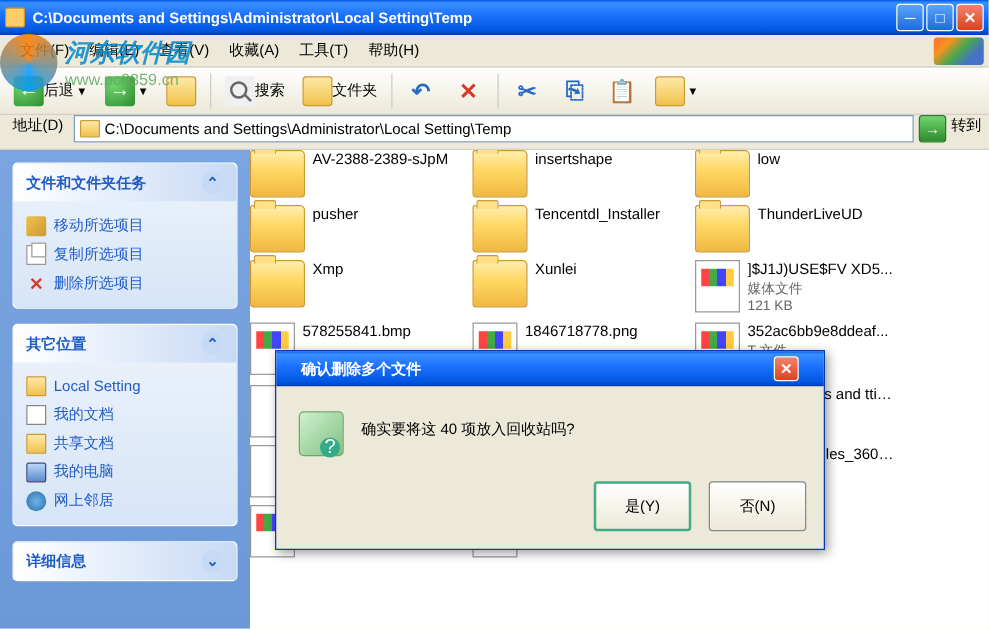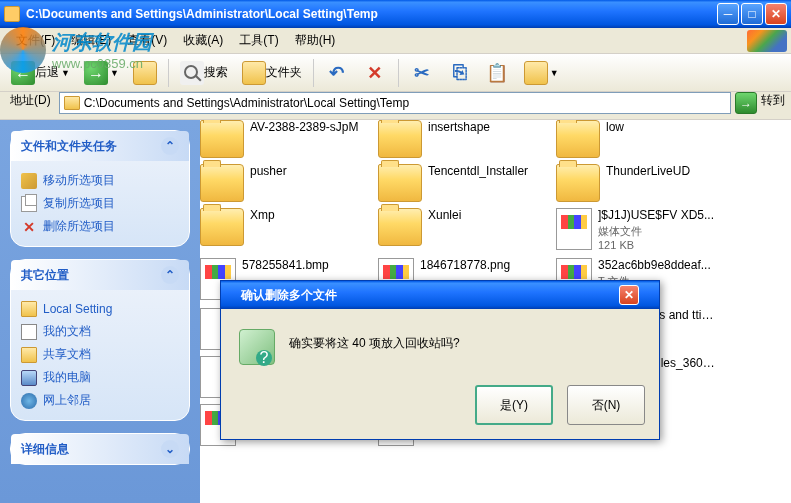--- a/index.html
+++ b/index.html
@@ -24,21 +24,21 @@
 .ticon.folder{background:linear-gradient(to bottom,#ffe9a8,#f0c24b);border:1px solid #cc9933}
 .ticon.blue{color:#2a6ac0;font-size:18px;font-weight:bold}
 .ticon.red{color:#d43a2a;font-size:18px;font-weight:bold}
 .addressbar{height:28px;background:#ece9d8;border-bottom:1px solid #d4d0c8;display:flex;padding:0 6px;gap:4px}
 .addrlabel{padding:0 4px}
 .addrinput{flex:1;height:22px;border:1px solid #7f9db9;background:#fff;display:flex;align-items:center;padding:0 4px}
 .addrinput .ficon{width:16px;height:14px;background:linear-gradient(to bottom,#ffe9a8,#f0c24b);border:1px solid #cc9933;margin-right:4px;border-radius:1px}
 .gobtn{width:22px;height:22px;background:linear-gradient(to bottom,#6ed66e,#2e8b2e);border:1px solid #2a7a2a;border-radius:3px;color:#fff;display:flex;align-items:center;justify-content:center;cursor:pointer}
 .content{display:flex;height:383px;background:#fff}
 .sidebar{width:200px;background:linear-gradient(to bottom,#7aa5e0 0%,#6b98d8 100%);padding:10px;overflow-y:auto}
-.panel{background:linear-gradient(to bottom,#eef3fb,#d6e5f7);border:1px solid #fff;border-radius:15px;margin-bottom:12px}
+.panel{background:linear-gradient(to bottom,#eef3fb,#d6e5f7);border:1px solid #fff;border-radius:4px;margin-bottom:12px}
 .panel-head{background:linear-gradient(to right,#fff,#c7daf5);padding:6px 10px;font-weight:bold;color:#215dc6;border-radius:4px 4px 0 0;display:flex;justify-content:space-between;align-items:center;cursor:pointer}
 .panel-head .chev{width:18px;height:18px;border-radius:50%;background:#c7daf5;color:#215dc6;display:flex;align-items:center;justify-content:center}
 .panel-body{padding:8px 10px}
 .panel-item{display:flex;align-items:center;padding:3px 0;color:#215dc6;cursor:pointer;gap:6px}
 .pi-icon{width:16px;height:16px;flex-shrink:0}
 .pi-icon.move{background:linear-gradient(135deg,#f0c24b,#cc9933);border-radius:2px}
 .pi-icon.copy{background:#fff;border:1px solid #999;position:relative}
 .pi-icon.copy::after{content:"";position:absolute;width:10px;height:10px;background:#fff;border:1px solid #999;top:-3px;left:3px}
 .pi-icon.mail{background:#fff;border:1px solid #888;position:relative}
 .pi-icon.mail::before{content:"";position:absolute;top:0;left:0;border-left:7px solid transparent;border-right:7px solid transparent;border-top:6px solid #ccc}

